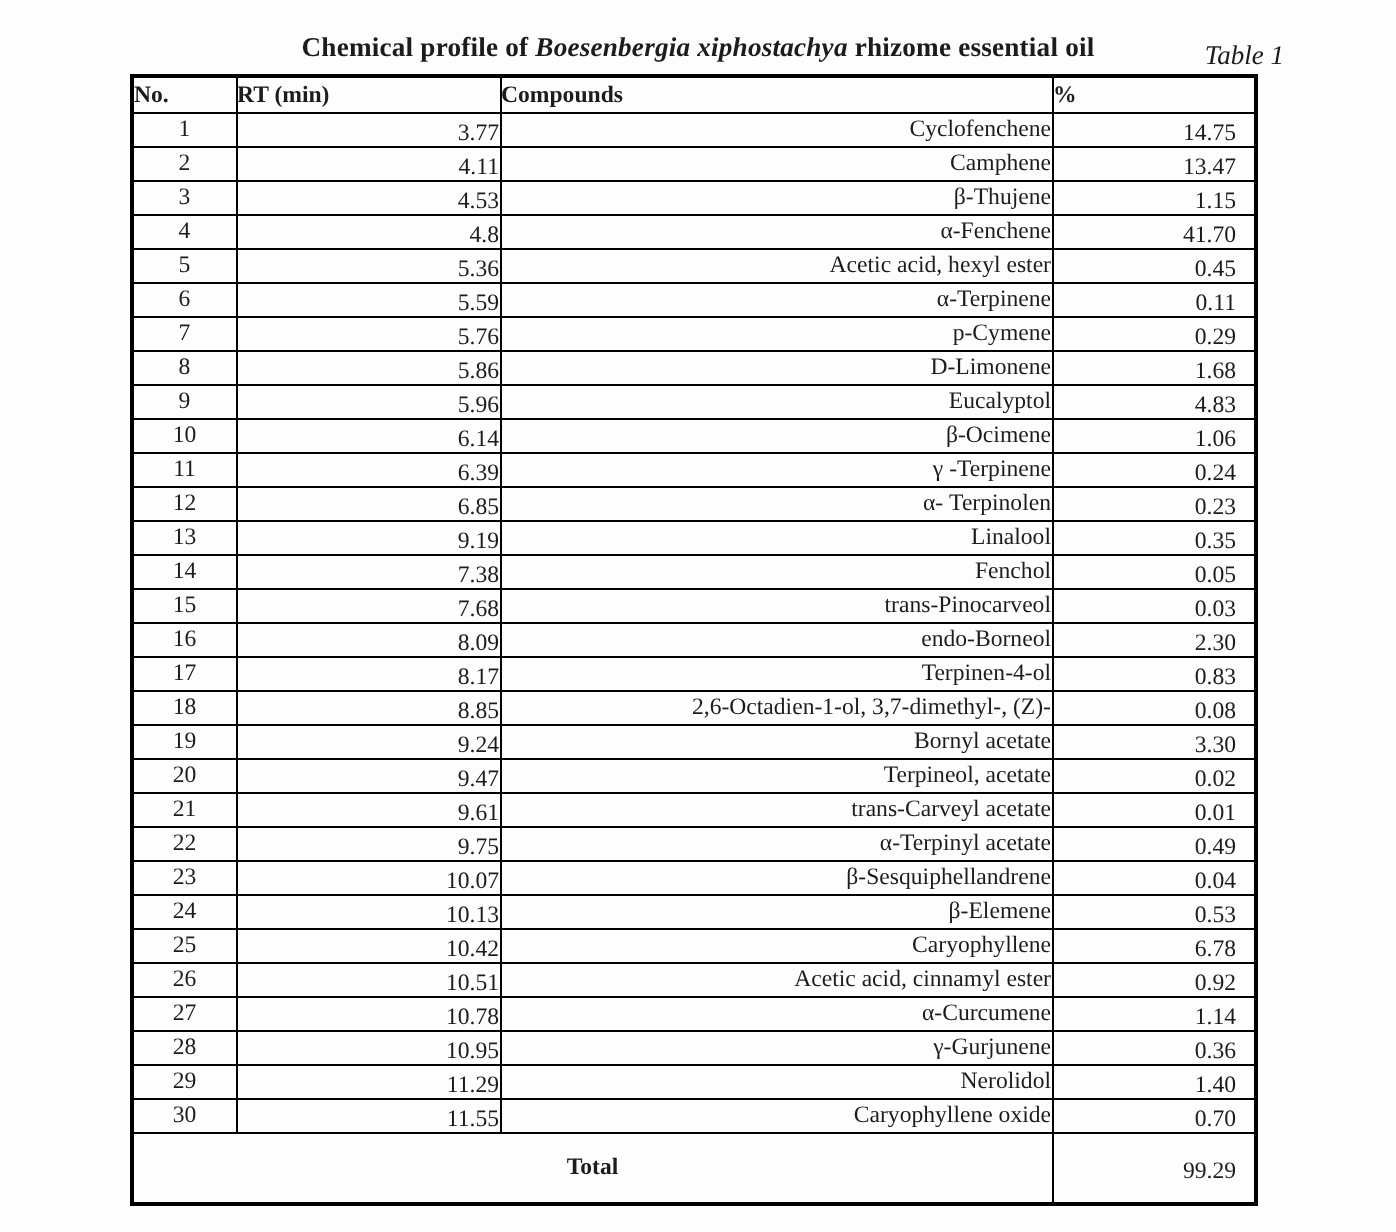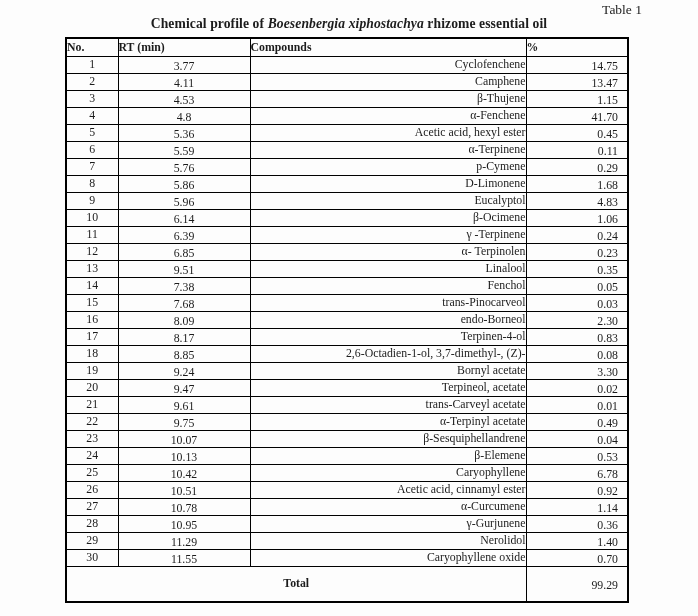--- a/index.html
+++ b/index.html
@@ -5,22 +5,23 @@
   * { margin:0; padding:0; box-sizing:border-box; }
   html,body { width:698px; height:616px; background:#fdfdfd; }
   body {
     font-family:"Liberation Serif", serif;
     color:#1c1c1c;
     position:relative;
     overflow:hidden;
   }
   .corner-label {
     position:absolute;
-    top:2px;
+    top:20px;
     right:56px;
+    font-style:italic;
     font-size:13.5px;
   }
   .page-title {
     margin-top:16px;
     text-align:center;
     font-weight:bold;
     font-size:13.6px;
     letter-spacing:0.1px;
   }
   .page-title .species { font-style:italic; }
@@ -39,21 +40,21 @@
     vertical-align:middle;
     overflow:hidden;
     white-space:nowrap;
   }
   table.profile th {
     font-weight:bold;
     text-align:left;
     height:18px;
   }
   td.c-no { text-align:center; }
-  td.c-rt { text-align:center; }
+  td.c-rt { text-align:right; }
   td.c-rt span, td.c-pct span { position:relative; top:2px; display:inline-block; }
   td.c-compound { text-align:right; padding-left:6px; }
   td.c-pct { text-align:right; padding-right:9px;margin-left:48px; }
   tr.total-row td { height:36px; }
   tr.total-row td.total-label-cell {
     text-align:center;
     font-weight:bold;
   }
 </style>
 </head>
@@ -162,21 +163,21 @@
 
   <tr>
     <td class="c-no">12</td>
     <td class="c-rt"><span>6.85</span></td>
     <td class="c-compound">α- Terpinolen</td>
     <td class="c-pct"><span>0.23</span></td>
   </tr>
 
   <tr>
     <td class="c-no">13</td>
-    <td class="c-rt"><span>9.51</span></td>
+    <td class="c-rt"><span>9.19</span></td>
     <td class="c-compound">Linalool</td>
     <td class="c-pct"><span>0.35</span></td>
   </tr>
 
   <tr>
     <td class="c-no">14</td>
     <td class="c-rt"><span>7.38</span></td>
     <td class="c-compound">Fenchol</td>
     <td class="c-pct"><span>0.05</span></td>
   </tr>

